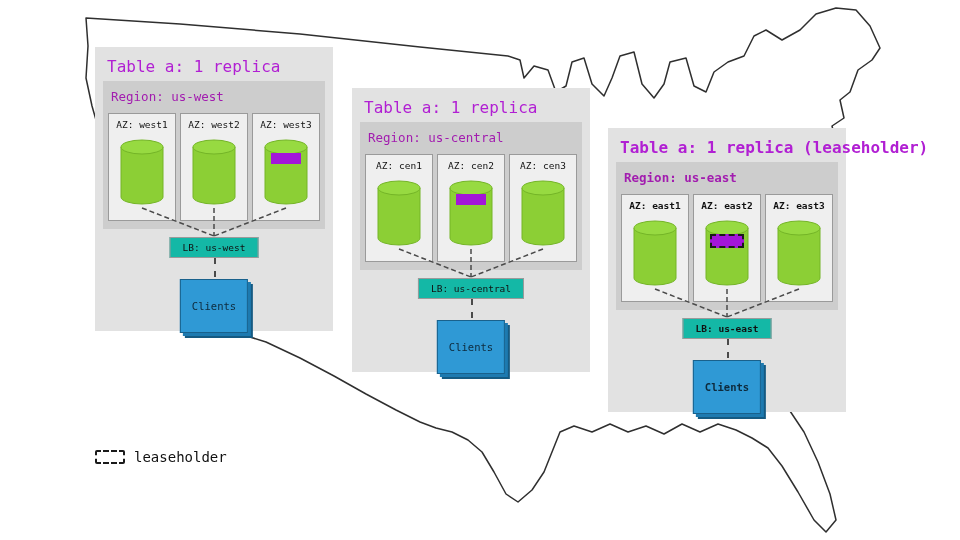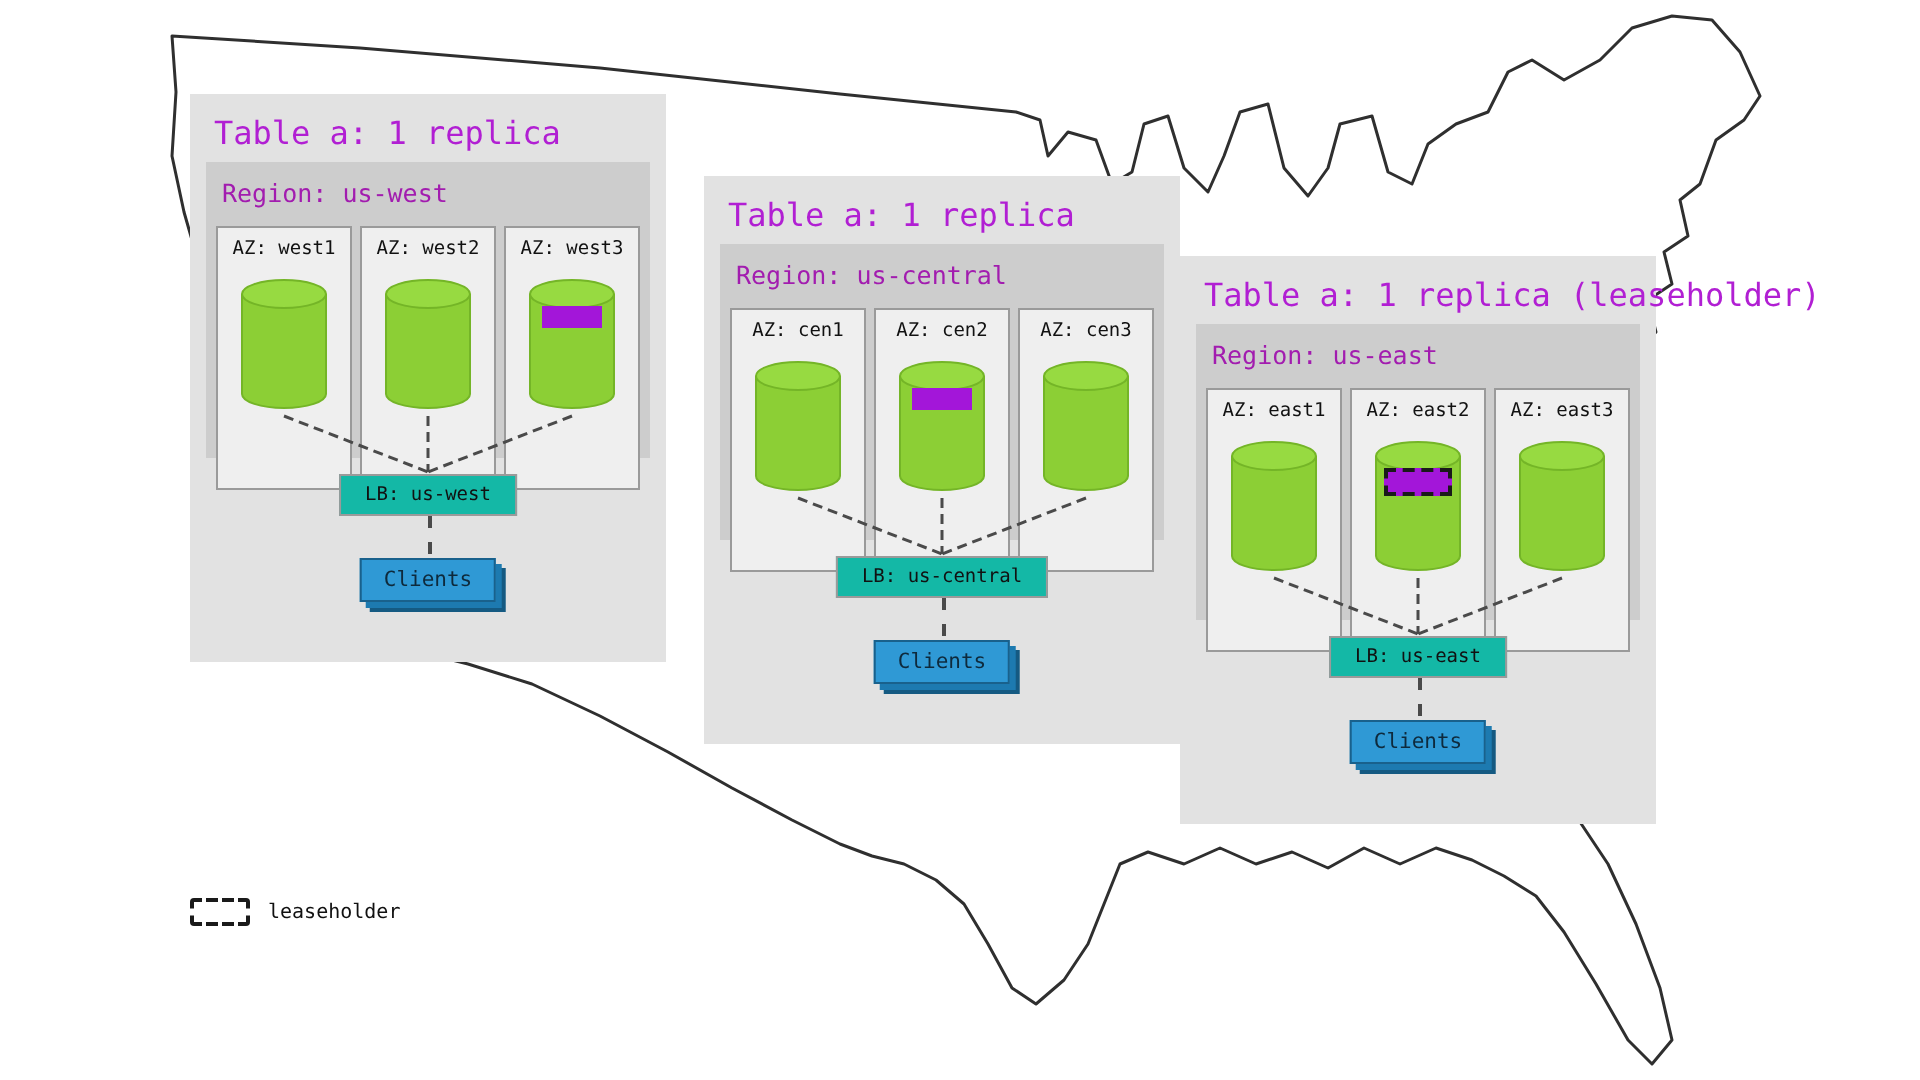--- a/index.html
+++ b/index.html
@@ -7,39 +7,39 @@
     width:960px;height:540px;position:relative;overflow:hidden;background:#ffffff;
     font-family:"DejaVu Sans Mono","Liberation Mono",monospace;
   }
   .map-svg{position:absolute;left:0;top:0;width:960px;height:540px;}
 
   .panel{position:absolute;width:238px;height:284px;background:#e2e2e2;}
   .panel-title{position:absolute;top:10px;left:12px;font-size:16px;color:#b11fd3;white-space:nowrap;}
   .region-box{position:absolute;left:8px;top:34px;width:222px;height:148px;background:#cdcdcd;}
   .region-label{position:absolute;top:8px;left:8px;font-size:12.5px;color:#a21caf;white-space:nowrap;}
   .az-row{position:absolute;left:50%;transform:translateX(-50%);top:32px;width:212px;display:flex;gap:4px;}
-  .az{width:68px;height:132px;background:#efefef;border:1px solid #9a9a9a;box-sizing:border-box;position:relative;}
+  .az{width:68px;height:108px;background:#efefef;border:1px solid #9a9a9a;box-sizing:border-box;position:relative;}
   .az-label{text-align:center;font-size:9.5px;color:#111;margin-top:5px;white-space:nowrap;}
   .cyl-wrap{position:absolute;left:50%;transform:translateX(-50%);top:24px;width:46px;height:68px;}
   .cyl-wrap svg{display:block;width:46px;height:68px;}
   .marker{position:absolute;left:50%;transform:translateX(-50%);top:15px;width:30px;height:11px;
           background:#a316d9;display:none;}
   .marker[data-state="replica"]{display:block;}
   .marker[data-state="leaseholder"]{display:block;width:34px;height:14px;border:2px dashed #1a1a1a;box-sizing:border-box;}
   .connector-svg{position:absolute;left:0;top:158px;width:238px;height:34px;}
   .lb{position:absolute;top:190px;left:50%;transform:translateX(-50%);background:#14b8a6;
       border:1px solid #9a9a9a;font-size:9.5px;color:#111;padding:4px 12px;white-space:nowrap;}
   .vline{position:absolute;top:211px;left:50%;height:19px;border-left:2px dashed #4a4a4a;}
   .clients{position:absolute;top:232px;left:50%;transform:translateX(-50%);background:#2f99d5;
-      border:1px solid #19618c;font-size:10.5px;color:#0e2a3c;padding:4px 11px;white-space:nowrap;
+      border:1px solid #19618c;font-size:10.5px;color:#0e2a3c;padding:20px 11px;white-space:nowrap;
       box-shadow:3px 3px 0 #1d7ab0,5px 5px 0 #155a82;}
 
   .legend{position:absolute;left:95px;top:449px;display:flex;align-items:center;gap:9px;}
   .legend-swatch{width:26px;height:10px;border:2px dashed #1a1a1a;background:#ffffff;border-radius:2px;}
-  .legend-label{font-size:10px;color:#111;}
+  .legend-label{font-size:14px;color:#111;}
 </style>
 </head>
 <body>
 
 <svg class="map-svg" viewBox="0 0 960 540">
   <path fill="none" stroke="#2f2f2f" stroke-width="1.5" stroke-linejoin="round" d="M86 18 L180 24 L300 34 L420 47 L508 56 L520 60 L524 78 L534 66 L548 70 L556 92 L566 86
        L572 62 L584 58 L592 84 L604 96 L612 78 L620 56 L634 52 L642 84 L654 98 L664 84 L670 62
        L686 58 L694 86 L706 92 L714 72 L728 62 L744 56 L754 36 L766 30 L782 40 L800 30 L816 14
        L836 8 L856 10 L870 26 L880 48 L872 60 L858 70 L850 92 L840 100 L844 118 L832 126 L836 142
        L824 150 L828 166 L816 176 L822 194 L810 204 L816 222 L804 232 L808 250 L796 260 L800 280
@@ -134,21 +134,21 @@
     </div>
   </div>
   <svg class="connector-svg" viewBox="0 0 238 34">
     <path d="M47 3 L119 31 M119 3 L119 31 M191 3 L119 31" fill="none" stroke="#4a4a4a" stroke-width="1.5" stroke-dasharray="5 3"></path>
   </svg>
   <div class="lb">LB: us-central</div>
   <div class="vline"></div>
   <div class="clients">Clients</div>
 </div>
 
-<div class="panel" style="left:590px;top:128px;">
+<div class="panel" style="left:608px;top:128px;font-weight:bold;">
   <div class="panel-title">Table a: 1 replica (leaseholder)</div>
   <div class="region-box">
     <div class="region-label">Region: us-east</div>
     <div class="az-row">
       <div class="az">
         <div class="az-label">AZ: east1</div>
         <div class="cyl-wrap">
           <svg viewBox="0 0 46 68">
               <path d="M2 9 v50 a21 7 0 0 0 42 0 v-50" fill="#8ccf35" stroke="#74b527" stroke-width="1"></path>
               <ellipse cx="23" cy="9" rx="21" ry="7" fill="#97da41" stroke="#74b527" stroke-width="1"></ellipse>

